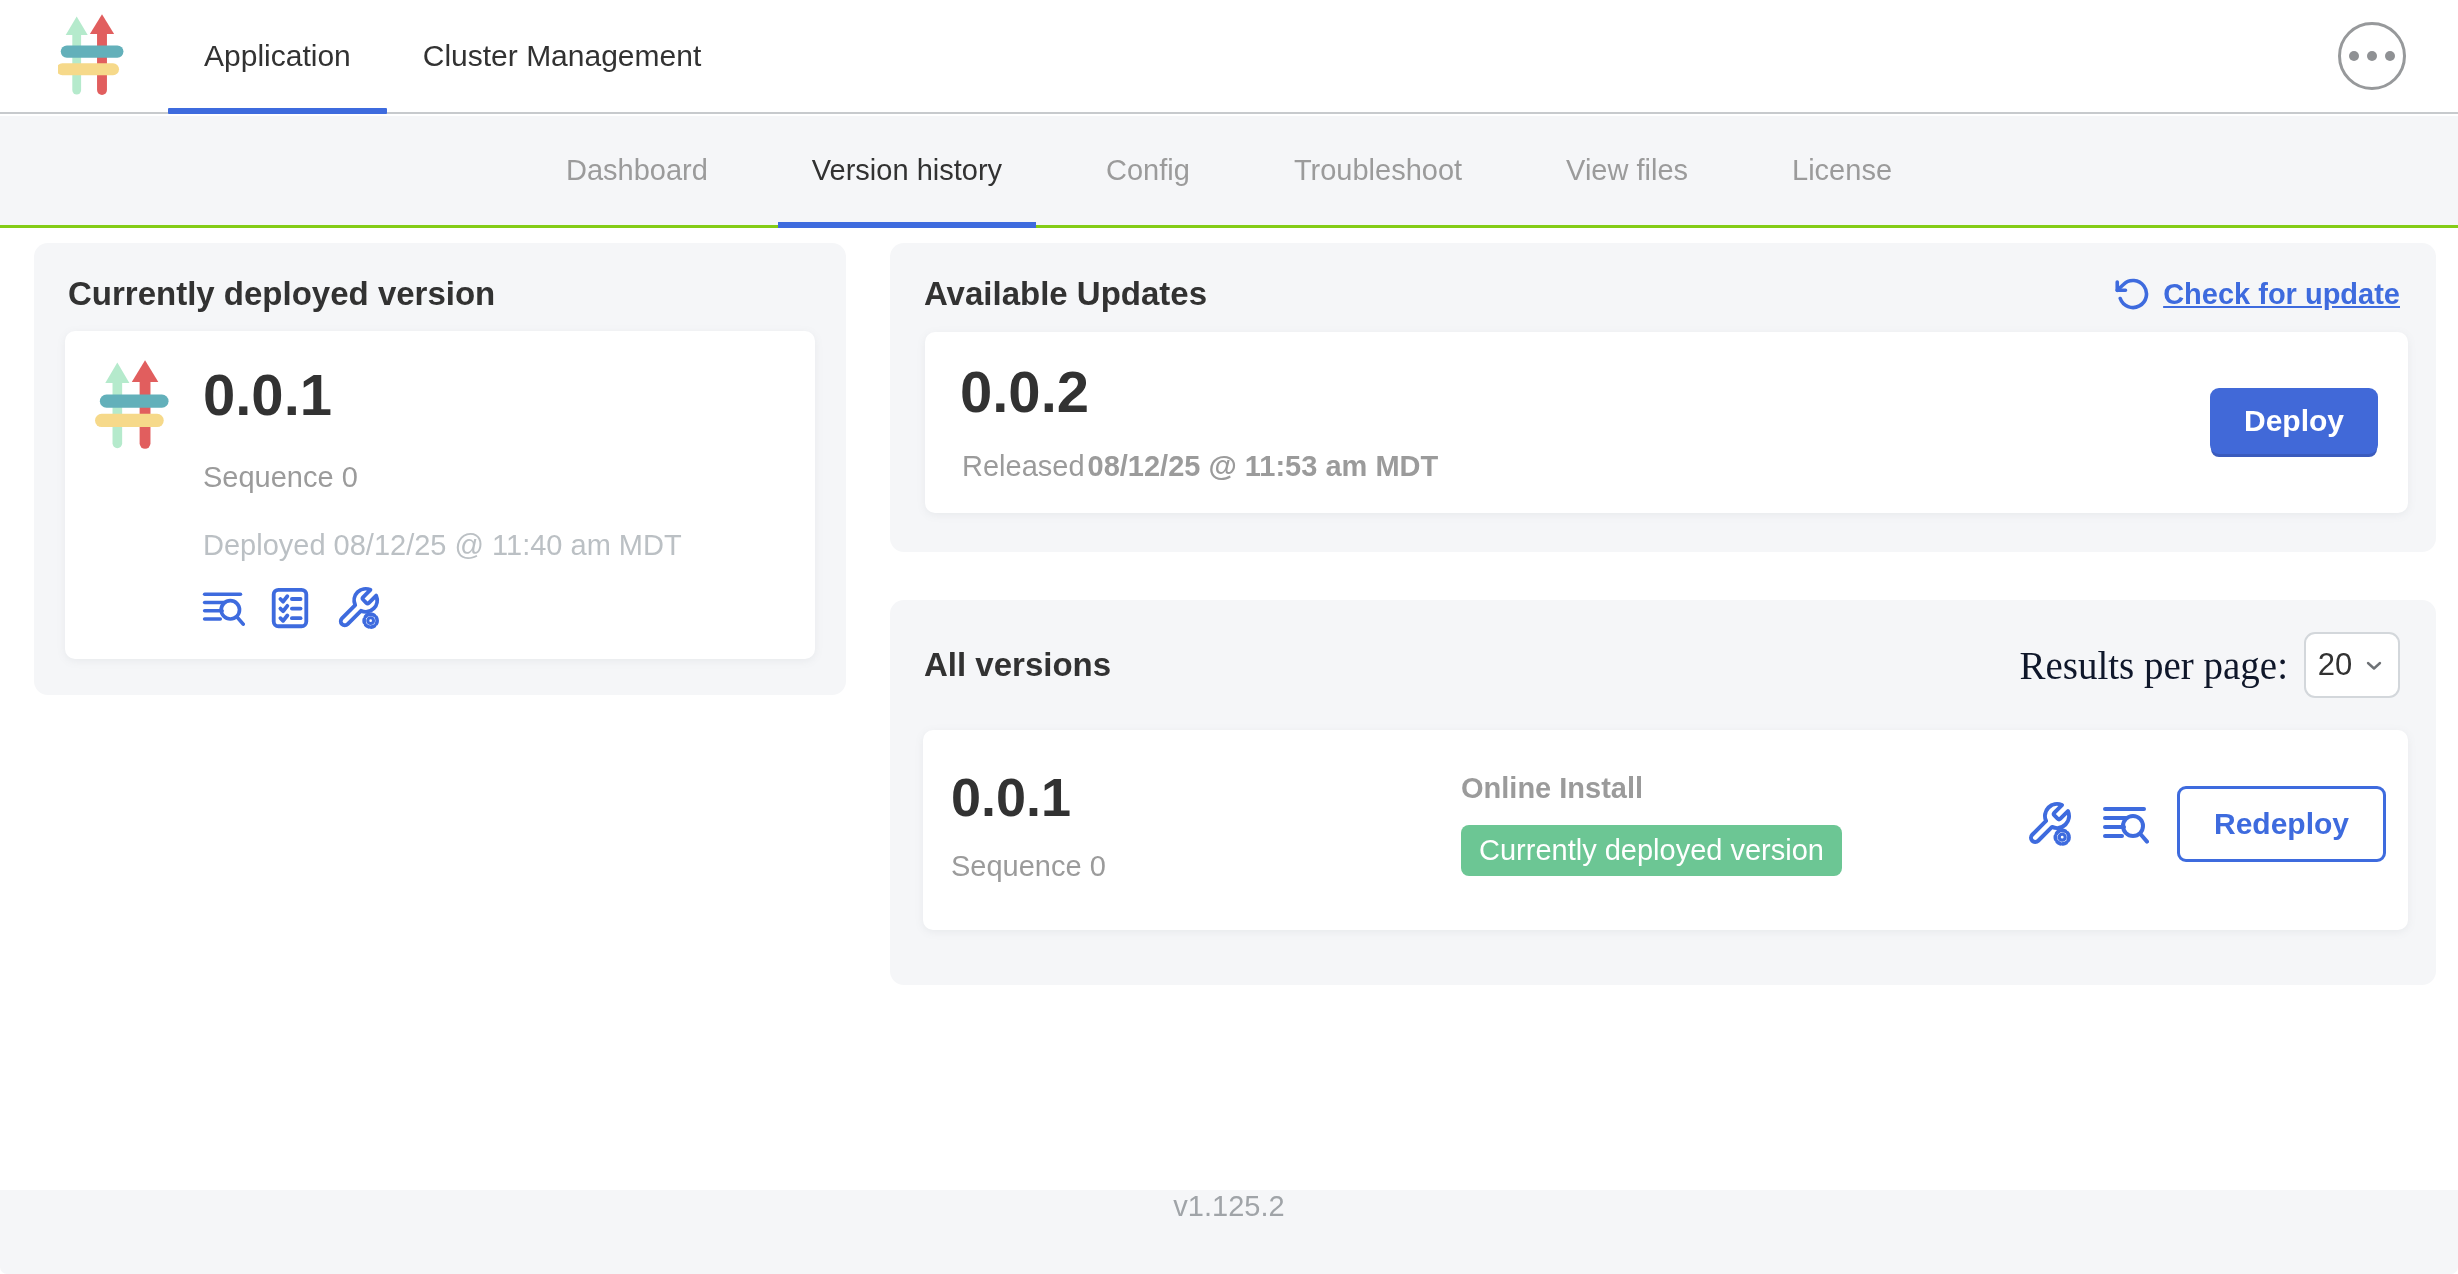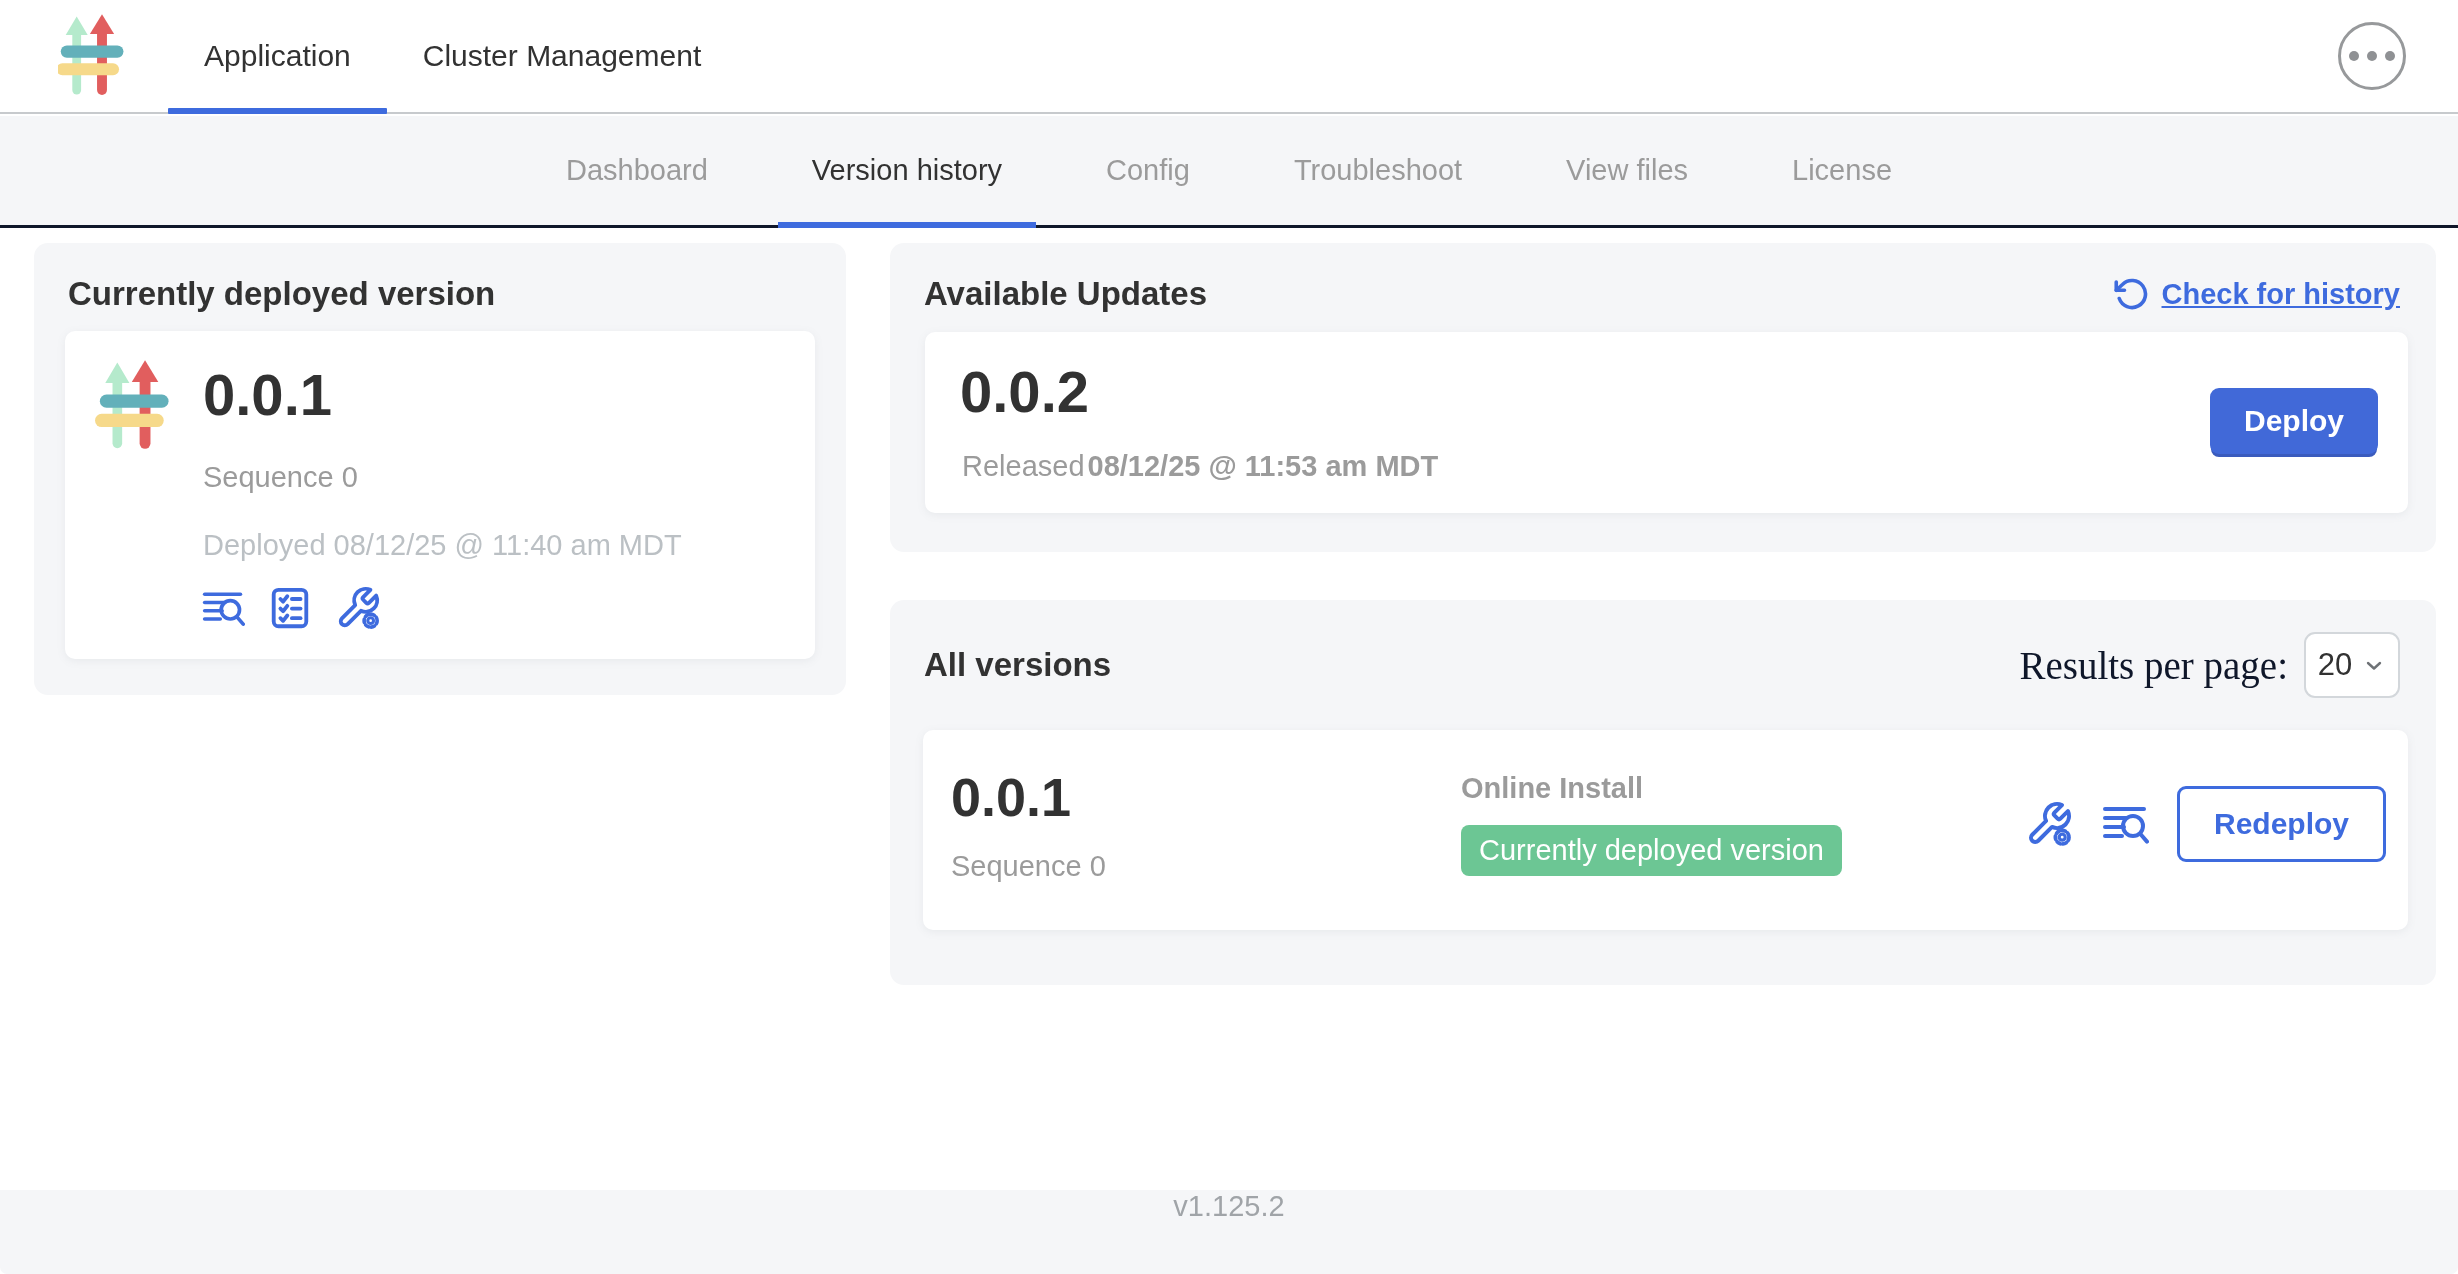--- a/index.html
+++ b/index.html
@@ -16,21 +16,21 @@
              font-size:30px; color:#323232; cursor:pointer; white-space:nowrap; }
   .top-tab.active::after { content:""; position:absolute; left:0; right:0; bottom:-2px;
              height:6px; background:#3e6bde; border-radius:1px; }
   .ellipsis-btn { margin-left:auto; align-self:center; margin-right:52px; width:68px; height:68px;
              border-radius:50%; border:3px solid #97999b; background:#fff; display:flex;
              align-items:center; justify-content:center; gap:8px; cursor:pointer; }
   .dot { width:10px; height:10px; border-radius:50%; background:#8f9194; }
 
   
   .subnav { position:absolute; left:0; right:0; top:116px; height:112px; background:#f5f6f8;
-            border-bottom:3px solid #0f172a; display:flex; justify-content:center; }
+            border-bottom:3px solid #84cc16; display:flex; justify-content:center; }
   .sub-tab { position:relative; display:flex; align-items:center; padding:0 52px;
              font-size:29px; color:#9b9b9b; cursor:pointer; white-space:nowrap; }
   .sub-tab.active { color:#323232; }
   .sub-tab.active::after { content:""; position:absolute; left:18px; right:18px; bottom:-3px;
              height:6px; background:#3e6bde; }
 
   
   .gray-card { position:absolute; background:#f5f6f8; border-radius:14px; }
   .card-current { left:34px; top:243px; width:812px; height:452px; }
   .card-updates { left:890px; top:243px; width:1546px; height:309px; }
@@ -173,21 +173,21 @@
   </div>
 
   <div class="gray-card card-updates">
     <div class="card-head">
       <div class="card-title">Available Updates</div>
       <div class="link-check">
         <svg width="36" height="36" viewBox="0 0 24 24" fill="none" stroke="#3e6bde" stroke-width="2.4" stroke-linecap="round" stroke-linejoin="round">
           <polyline points="1.5 4 1.5 9.5 7 9.5"></polyline>
           <path d="M3.51 15a9 9 0 1 0 2.13-9.36L1.5 9.5"></path>
         </svg>
-        <span class="lbl">Check for history</span>
+        <span class="lbl">Check for update</span>
       </div>
     </div>
     <div class="white-card au-inner">
       <div class="au-version">0.0.2</div>
       <div class="au-released">
         <span class="pre">Released</span><span class="dt">08/12/25 @ 11:53 am MDT</span>
       </div>
       <button class="btn-primary">Deploy</button>
     </div>
   </div>

